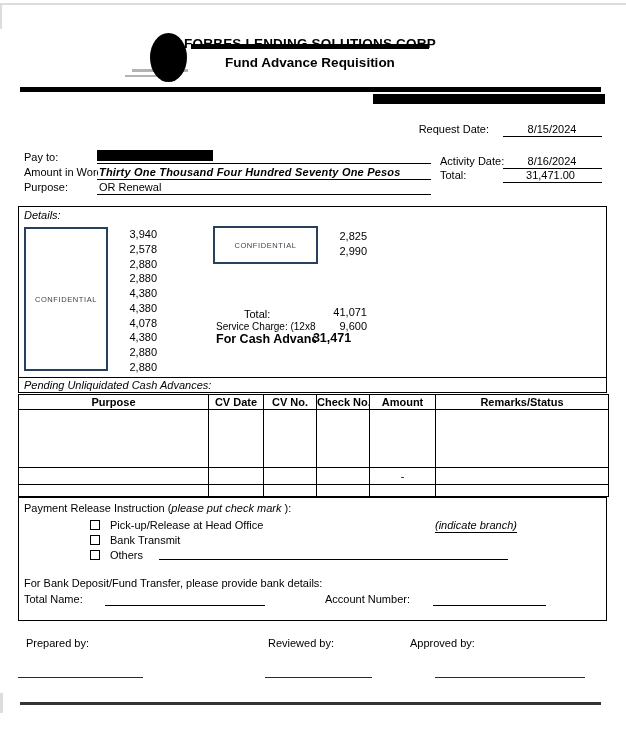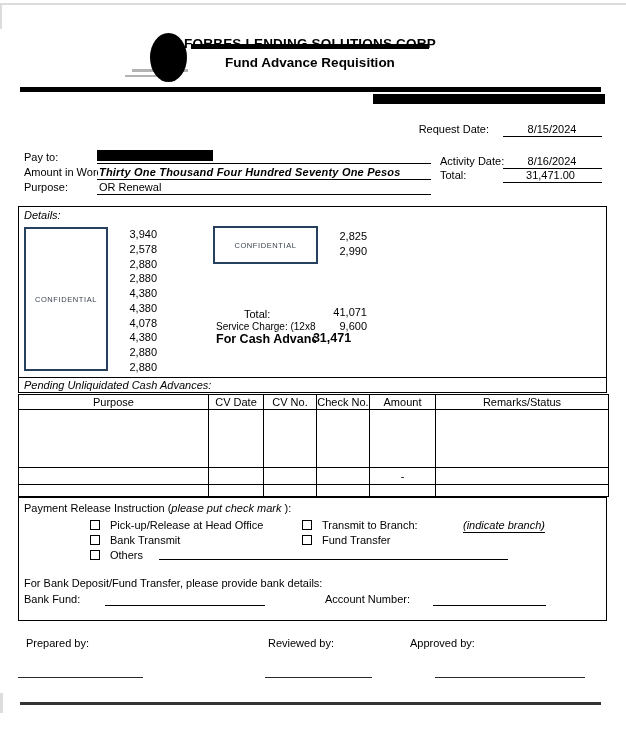--- a/index.html
+++ b/index.html
@@ -30,21 +30,21 @@
   .conf-box{position:absolute;border:2px solid var(--conf-border,#27405e);
             display:flex;align-items:center;justify-content:center;
             font-size:7.5px;letter-spacing:.6px;color:var(--conf-text,#3c4450);}
   .num-col{position:absolute;text-align:right;font-size:11px;}
   .num-col div{line-height:14.75px;}
 
   
   #pending-table{position:absolute;left:18px;top:394px;border-collapse:collapse;table-layout:fixed;width:590px;}
   #pending-table th,#pending-table td{border:1.6px solid #000;padding:0;font-size:11px;
       overflow:hidden;white-space:nowrap;text-align:center;vertical-align:top;}
-  #pending-table th{font-weight:normal;height:14px;vertical-align:middle;margin-top:13px;}
+  #pending-table th{font-weight:bold;height:14px;vertical-align:middle;margin-top:13px;}
   #pending-table tr.r0 td{height:57px;}
   #pending-table tr.r1 td{height:16px;vertical-align:middle;}
   #pending-table tr.r2 td{height:11px;}
 
   
   .opt-col{position:absolute;}
   .opt-row{height:15.3px;display:flex;align-items:center;font-size:11px;white-space:nowrap;}
   .cbx{width:8px;height:8px;border:1.4px solid #000;display:inline-block;margin-right:10px;flex:none;}
 
   .sig-line{position:absolute;height:0;border-bottom:1.7px solid #2b2b2b;}
@@ -186,36 +186,26 @@
       </div>
       <div class="opt-row">
         <span class="cbx"></span>
         <span>Bank Transmit</span>
       </div>
       <div class="opt-row">
         <span class="cbx"></span>
         <span>Others</span>
       </div>
     </div>
-  <div class="opt-col" style="left:302px;top:517px;">
-      <div class="opt-row">
-        <span class="cbx"></span>
-        <span>Transmit to Branch:</span>
-      </div>
-      <div class="opt-row">
-        <span class="cbx"></span>
-        <span>Fund Transfer</span>
-      </div>
-    </div>
-
-  <div class="abs t11 italic" style="left:435px;top:519px;border-bottom:1.2px solid #000;padding-bottom:1px;margin-left:28px;">(indicate branch)</div>
+
+  <div class="abs t11 italic" style="left:435px;top:519px;border-bottom:1.2px solid #000;padding-bottom:1px;">(indicate branch)</div>
   <div class="ul" style="left:159px;top:559px;width:349px;"></div>
 
   <div class="abs t11" style="left:24px;top:577px;">For Bank Deposit/Fund Transfer, please provide bank details:</div>
-  <div class="abs t11" style="left:24px;top:593px;">Bank Fund:</div>
+  <div class="abs t11" style="left:24px;top:593px;">Total Name:</div>
   <div class="ul" style="left:105px;top:605px;width:160px;"></div>
   <div class="abs t11" style="left:325px;top:593px;">Account Number:</div>
   <div class="ul" style="left:433px;top:605px;width:113px;"></div>
 
   <div class="abs t11" style="left:26px;top:637px;">Prepared by:</div>
   <div class="abs t11" style="left:268px;top:637px;">Reviewed by:</div>
   <div class="abs t11" style="left:410px;top:637px;">Approved by:</div>
   <div class="sig-line" style="left:18px;top:677px;width:125px;"></div>
   <div class="sig-line" style="left:265px;top:677px;width:107px;"></div>
   <div class="sig-line" style="left:435px;top:677px;width:150px;"></div>

